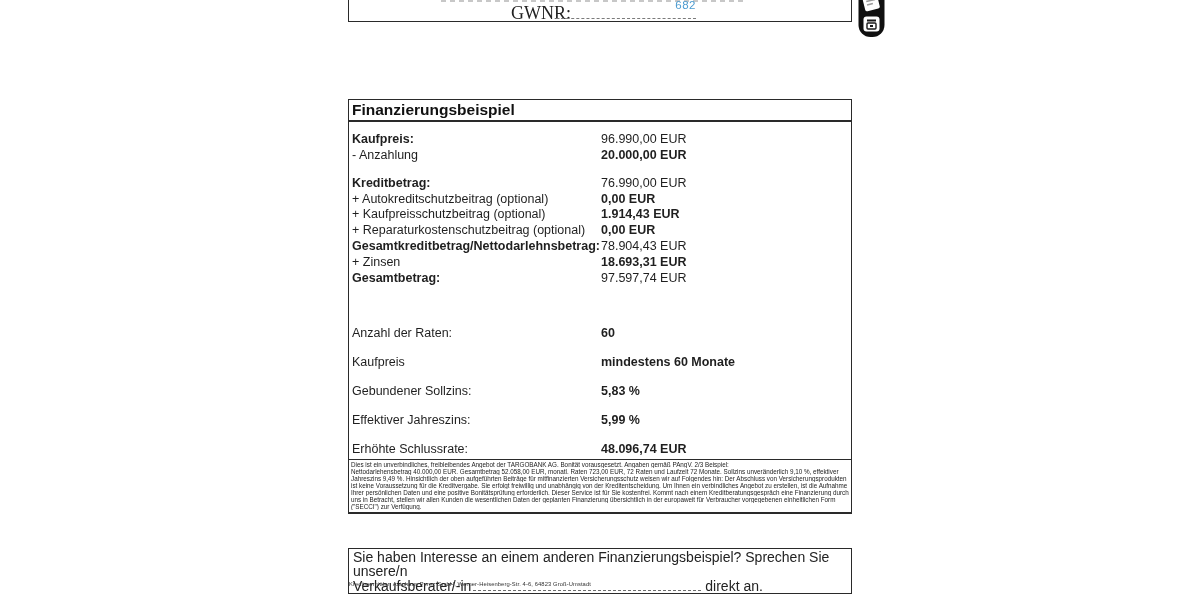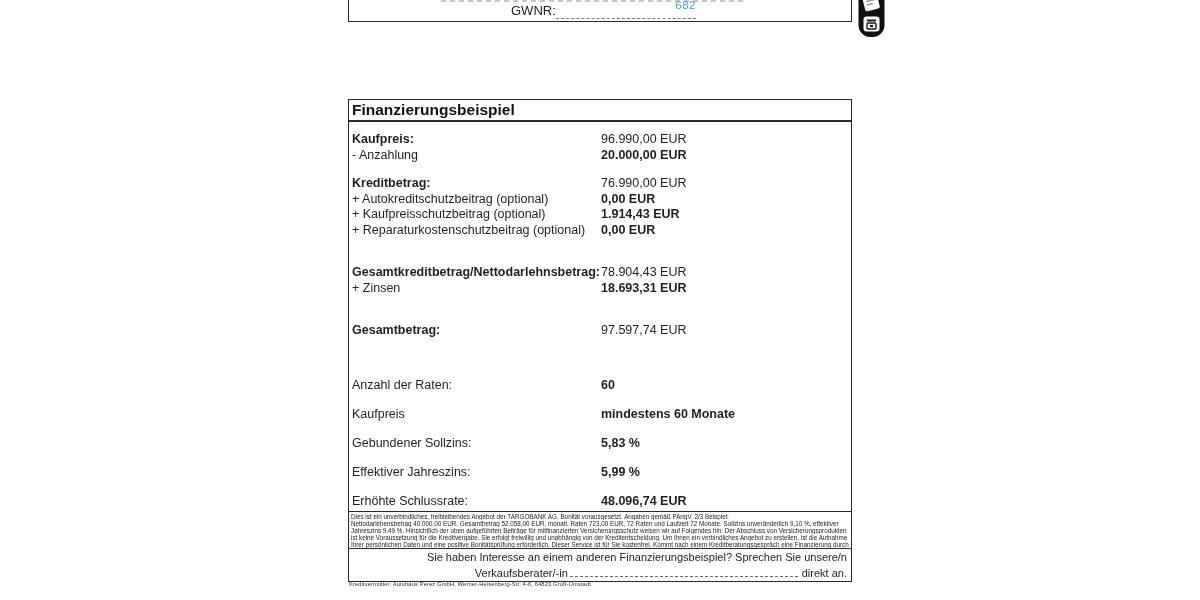--- a/index.html
+++ b/index.html
@@ -14,21 +14,21 @@
   }
   .box { position: absolute; border: 1px solid #2a2a2a; background: #fff; box-sizing: border-box; }
 
   
   .topbox { left: 348px; top: -31px; width: 504px; height: 53px; }
   .frag {
     position: absolute; left: 92px; top: 29px; width: 305px; height: 3px;
     background: repeating-linear-gradient(90deg, #9a9a9a 0 5px, transparent 5px 9px);
     opacity: .55;
   }
-  .gwnr-label { position: absolute; left: 162px; top: 33px; font-size: 13px; color: #222; }
+  .gwnr-label { position: absolute; left: 162px; top: 33px; font-size: 18px; color: #222; font-family: Liberation Serif, serif; }
   .gwnr-line { position: absolute; left: 207px; top: 32px; width: 140px; height: 16px;
     border-bottom: 1px dashed #7b7b7b; }
   .gwnr-value { position: absolute; left: 207px; top: 29px; width: 140px; text-align: right;
     font-size: 11.5px; color: #4d9cd1; letter-spacing: .5px; }
 
   
   .ratebox { left: 348px; top: 46px; width: 504px; height: 31px;
     display: flex; justify-content: center; align-items: baseline; gap: 7px; }
   .rate-label { font-size: 12.5px; color: #222; line-height: 29px; }
   .rate-value { font-size: 25px; font-weight: bold; color: #111; line-height: 29px; letter-spacing: .5px; }
@@ -37,30 +37,30 @@
   .mainbox { left: 348px; top: 99px; width: 504px; border-bottom-width: 2px; }
   .fin-title { font-size: 15.5px; font-weight: bold; padding: 1px 3px 1px 3px;
     border-bottom: 2px solid #2a2a2a; color: #111; }
   .rows { padding-top: 10px; }
   .row { position: relative; height: 15.5px; line-height: 15.5px; font-size: 12.5px; }
   .row .lbl { position: absolute; left: 3px; white-space: nowrap; }
   .row .val { position: absolute; left: 252px; white-space: nowrap; font-weight: bold; }
   .row.bold .lbl, .row.bold { font-weight: bold; }
   .row.bold .val { font-weight: normal; }
   .g13 { margin-top: 13px; }
-  .g14 { margin-top: 27px; }
+  .g14 { margin-top: 1px; }
   .g39 { margin-top: 39px; }
   .g135 { margin-top: 13.5px; }
   .fineprint { margin-top: 2px; border-top: 1px solid #2a2a2a; padding: 1px 2px 2px 2px;
     font-size: 6.3px; line-height: 7px; color: #222; }
   .fineprint div { white-space: nowrap; overflow: hidden; }
 
   
-  .footerbox { left: 348px; top: 548px; width: 504px; height: 34px;
-    padding: 1px 4px; font-size: 11px; line-height: 14px; color: #222; text-align: right; }
+  .footerbox { left: 348px; top: 548px; width: 504px; height: 46px;
+    padding: 1px 4px; font-size: 14px; line-height: 14px; color: #222; }
   .blankline { display: inline-block; width: 228px; height: 12px; vertical-align: baseline;
     border-bottom: 1px dashed #6e6e6e; margin: 0 4px 0 2px; }
 
   .broker { position: absolute; left: 349px; top: 581px; font-size: 5.8px; color: #333; letter-spacing: .1px; }
 
   
   .widget { position: absolute; left: 858px; top: -10px; width: 27px; height: 48px; cursor: pointer; }
 </style>
 </head>
 <body>

